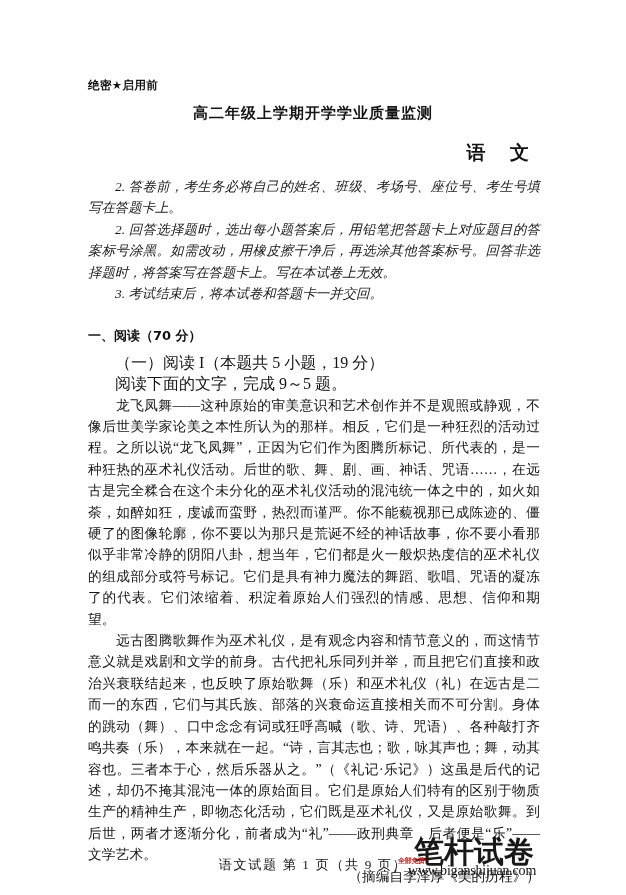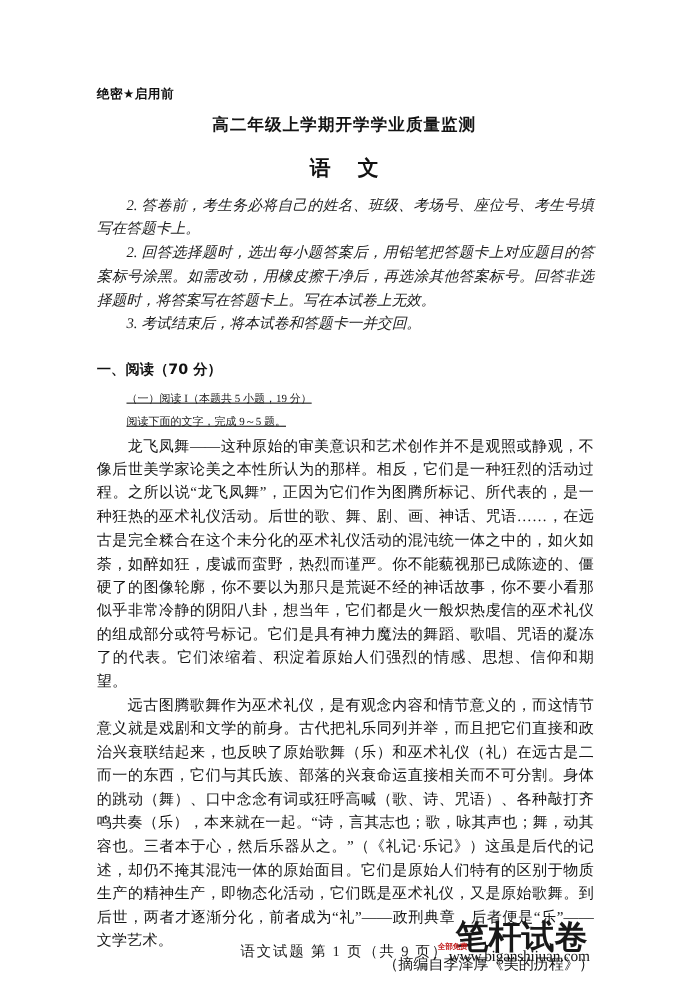--- a/index.html
+++ b/index.html
@@ -47,21 +47,21 @@
     font-size: 15px;
     font-weight: 600;
     letter-spacing: 1px;
     color: #141414;
   }
   .title-sub {
     position: absolute;
     left: 88px;
     top: 140px;
     width: 450px;
-    text-align: center;
+    text-align: right;
     font-family: "DejaVu Sans", "Liberation Sans", sans-serif;
     font-size: 19px;
     font-weight: bold;
     letter-spacing: 9px;
     text-indent: 9px;
     color: #111111;
   }
 
   
   .notice {
@@ -102,27 +102,26 @@
   }
 
   
   .body-area {
     position: absolute;
     left: 88px;
     top: 352px;
     width: 452px;
   }
   .line-plain {
-    font-size: 10px;
+    font-size: 16px;
     line-height: 21.3px;
     text-indent: 27px;
     margin: 0;
     color: #161616;
     white-space: nowrap;
-    text-decoration: underline;
   }
   .mat-label {
     font-family: "DejaVu Sans", "Liberation Sans", sans-serif;
     font-weight: bold;
     font-size: 12.6px;
     line-height: 21.3px;
     text-indent: 27px;
     margin: 0;
     color: #111111;
   }

